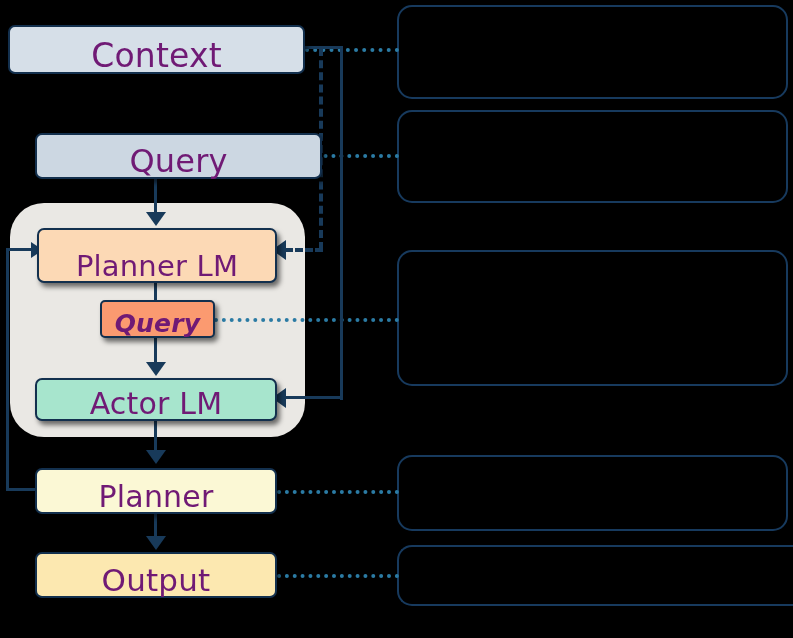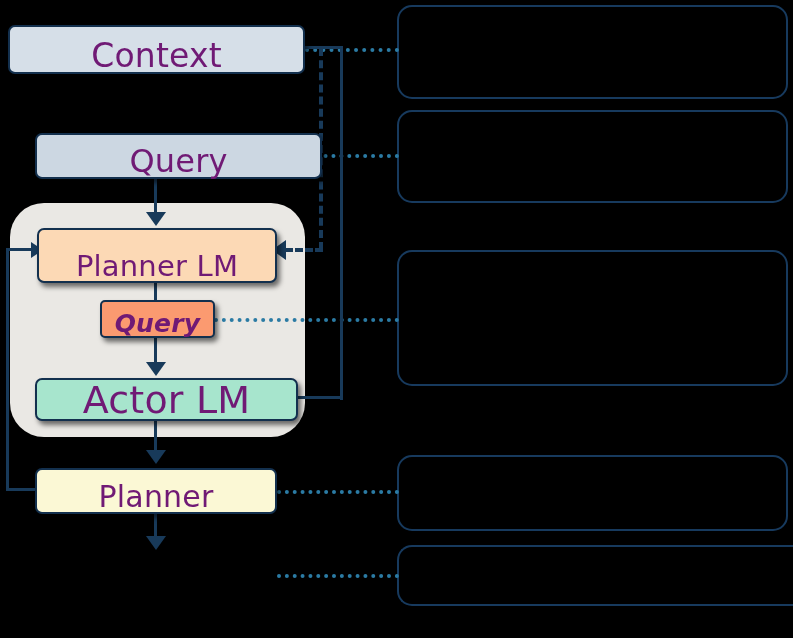--- a/index.html
+++ b/index.html
@@ -42,22 +42,22 @@
   .node-planner{
     left:37px; top:228px; width:240px; height:55px;
     background:#fcd9b5; font-size:29px; z-index:8;
   }
   .node-plan{
     left:100px; top:300px; width:115px; height:38px;
     background:#fb9a70; font-size:25px;
     font-weight:700; font-style:italic; border-radius:5px; z-index:8;
   }
   .node-actor{
-    left:35px; top:378px; width:263px; height:43px;
-    background:#a7e5cd; font-size:38px; z-index:8;
+    left:35px; top:378px; width:242px; height:43px;
+    background:#a7e5cd; font-size:30px; z-index:8;
   }
   .node-response{
     left:35px; top:468px; width:242px; height:46px;
     background:#fbf8d5; font-size:30px;
   }
   .node-output{
     left:35px; top:552px; width:242px; height:46px;
     background:#fce8b0; font-size:31px;
   }
 
@@ -193,14 +193,17 @@
   </div>
 
   <div class="node node-actor">
     <span>Actor LM</span>
   </div>
 
   <div class="node node-response">
     <span>Planner</span>
   </div>
 
+  <div class="node node-output">
+    <span>Output</span>
+  </div>
 
 </div>
 
 </body></html>

